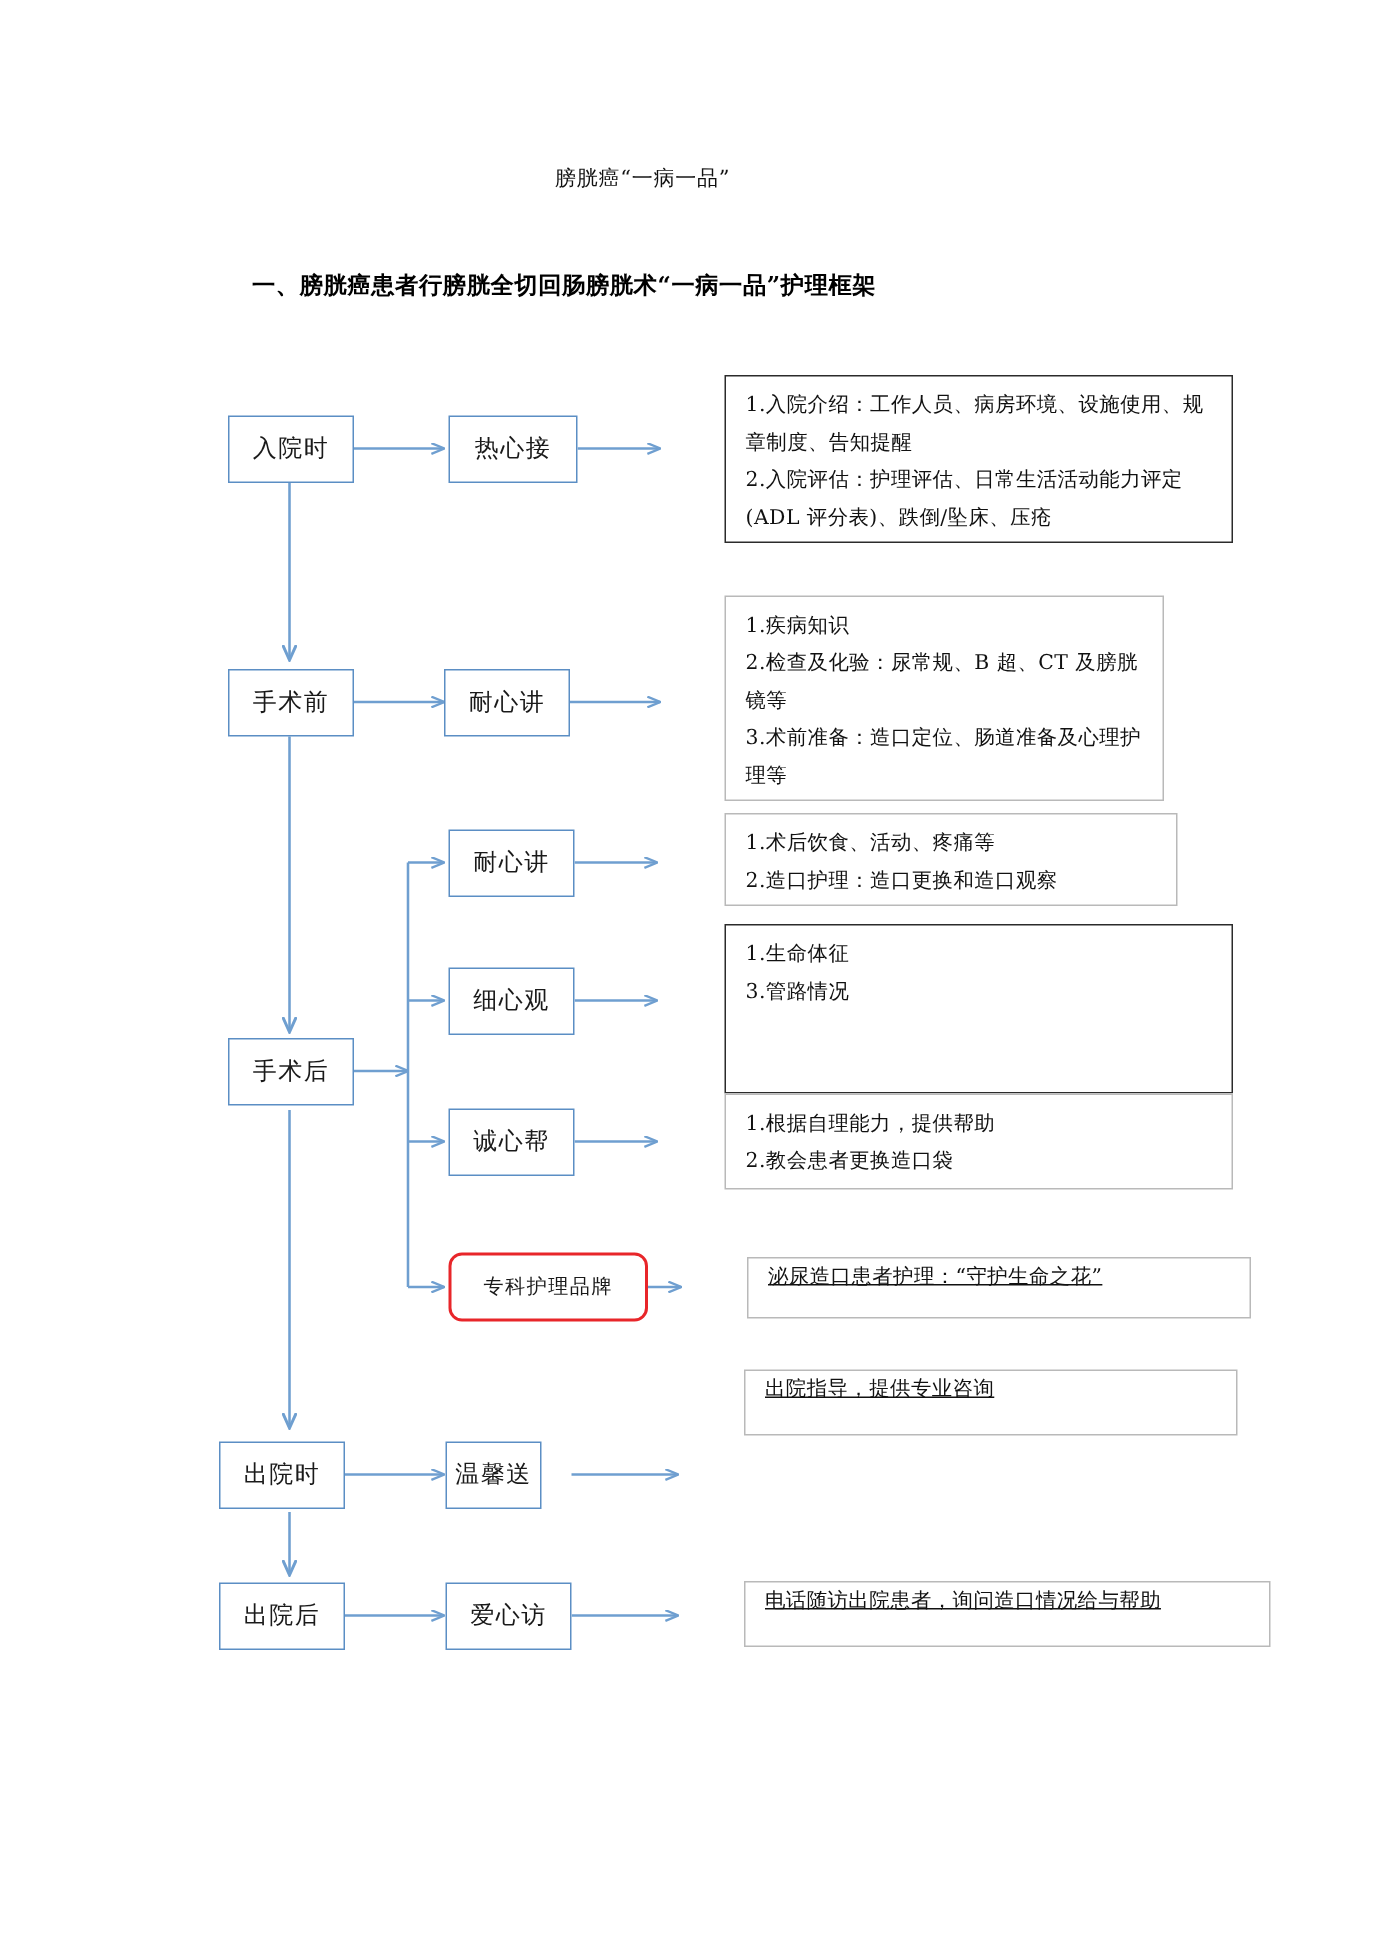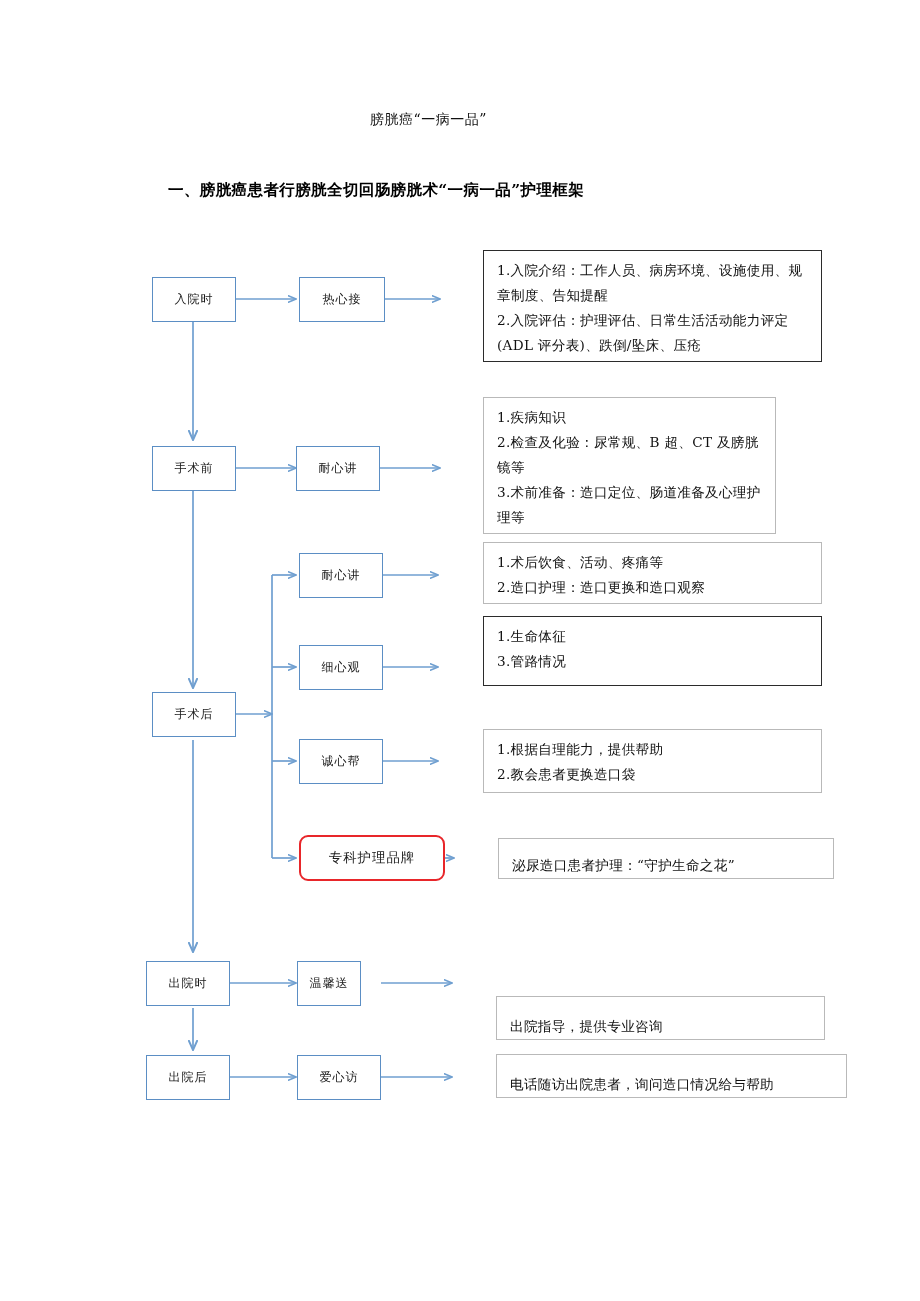--- a/index.html
+++ b/index.html
@@ -22,37 +22,37 @@
     font-family:"DejaVu Serif","Liberation Serif",serif;color:#000;
   }
 
   
   #connectors{position:absolute;left:0;top:0;width:920px;height:1301px;}
 
   
   .node{
     position:absolute;box-sizing:border-box;
     display:flex;align-items:center;justify-content:center;
-    background:#fff;font-size:12px;letter-spacing:1px;
+    background:#fff;font-size:16px;letter-spacing:1px;
     font-family:"DejaVu Serif","Liberation Serif",serif;color:#1a1a1a;
   }
   .node.blue{border:1.6px solid #5b8ec4;}
   .node.red{border:2.4px solid #e8262a;border-radius:9px;}
 
   
   .content{
     position:absolute;box-sizing:border-box;background:#fff;
     padding:7px 10px 7px 13px;
     font-size:13.6px;line-height:25px;letter-spacing:0.3px;
     font-family:"DejaVu Serif","Liberation Serif",serif;color:#111;margin-left:40px;
   }
   .content.dark{border:1.5px solid #2b2b2b;}
   .content.gray{border:1.2px solid #b9b9b9;}
   .content .ln{display:block;white-space:normal;}
-  .content.single{display:flex;align-items:flex-end;padding-top:0;padding-bottom:0;}
+  .content.single{display:flex;align-items:flex-start;padding-top:0;padding-bottom:16px;text-decoration:underline;}
 </style>
 </head>
 <body>
 
 <div class="page">
 
   <div id="doc-title">膀胱癌“一病一品”</div>
   <div id="section-heading">一、膀胱癌患者行膀胱全切回肠膀胱术“一病一品”护理框架</div>
 
   <svg id="connectors" viewBox="0 0 920 1301" xmlns="http://www.w3.org/2000/svg">
@@ -132,21 +132,21 @@
   </div>
 
   <div class="node blue" style="left:299px;top:645px;width:84px;height:45px;">
     <span>细心观</span>
   </div>
 
   <div class="node blue" style="left:299px;top:739px;width:84px;height:45px;">
     <span>诚心帮</span>
   </div>
 
-  <div class="node red" style="left:299px;top:835px;width:146px;height:46px;font-size:13.4px;">
+  <div class="node red" style="left:299px;top:835px;width:133px;height:46px;font-size:13.4px;">
     <span>专科护理品牌</span>
   </div>
 
   <div class="node blue" style="left:297px;top:961px;width:64px;height:45px;">
     <span>温馨送</span>
   </div>
 
   <div class="node blue" style="left:297px;top:1055px;width:84px;height:45px;">
     <span>爱心访</span>
   </div>
@@ -155,40 +155,40 @@
     <span class="ln">1.入院介绍：工作人员、病房环境、设施使用、规章制度、告知提醒</span>
     <span class="ln">2.入院评估：护理评估、日常生活活动能力评定(ADL 评分表)、跌倒/坠床、压疮</span>
   </div>
 
   <div class="content gray" style="left:443px;top:397px;width:293px;height:137px;">
     <span class="ln">1.疾病知识</span>
     <span class="ln">2.检查及化验：尿常规、B 超、CT 及膀胱镜等</span>
     <span class="ln">3.术前准备：造口定位、肠道准备及心理护理等</span>
   </div>
 
-  <div class="content gray" style="left:443px;top:542px;width:339px;height:62px;">
+  <div class="content gray" style="left:443px;top:542px;width:302px;height:62px;">
     <span class="ln">1.术后饮食、活动、疼痛等</span>
     <span class="ln">2.造口护理：造口更换和造口观察</span>
   </div>
 
-  <div class="content dark" style="left:443px;top:616px;width:339px;height:70px;">
+  <div class="content dark" style="left:443px;top:616px;width:339px;height:113px;">
     <span class="ln">1.生命体征</span>
     <span class="ln">3.管路情况</span>
   </div>
 
   <div class="content gray" style="left:443px;top:729px;width:339px;height:64px;">
     <span class="ln">1.根据自理能力，提供帮助</span>
     <span class="ln">2.教会患者更换造口袋</span>
   </div>
 
   <div class="content gray single" style="left:458px;top:838px;width:336px;height:41px;">
     <span class="ln">泌尿造口患者护理：“守护生命之花”</span>
   </div>
 
-  <div class="content gray single" style="left:456px;top:996px;width:329px;height:44px;">
+  <div class="content gray single" style="left:456px;top:913px;width:329px;height:44px;">
     <span class="ln">出院指导，提供专业咨询</span>
   </div>
 
   <div class="content gray single" style="left:456px;top:1054px;width:351px;height:44px;">
     <span class="ln">电话随访出院患者，询问造口情况给与帮助</span>
   </div>
 
 </div>
 
 </body></html>

